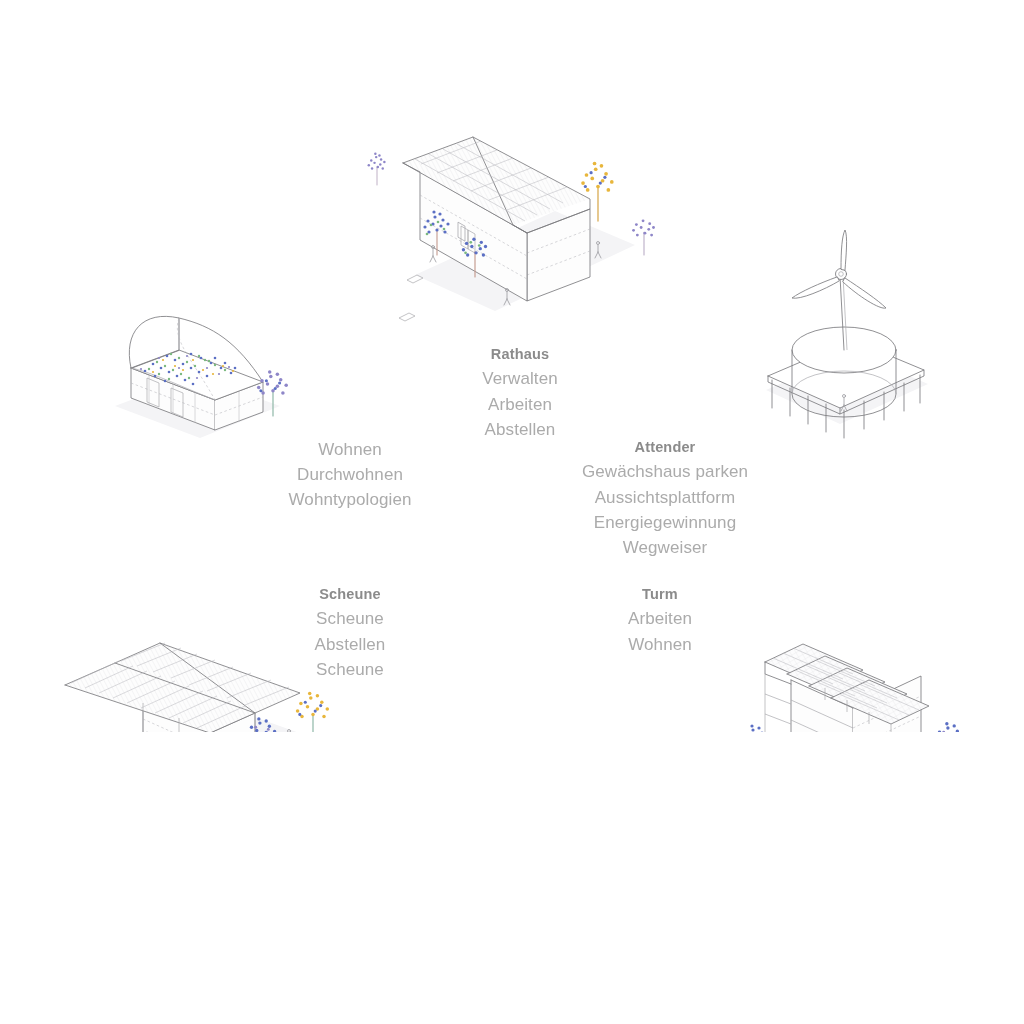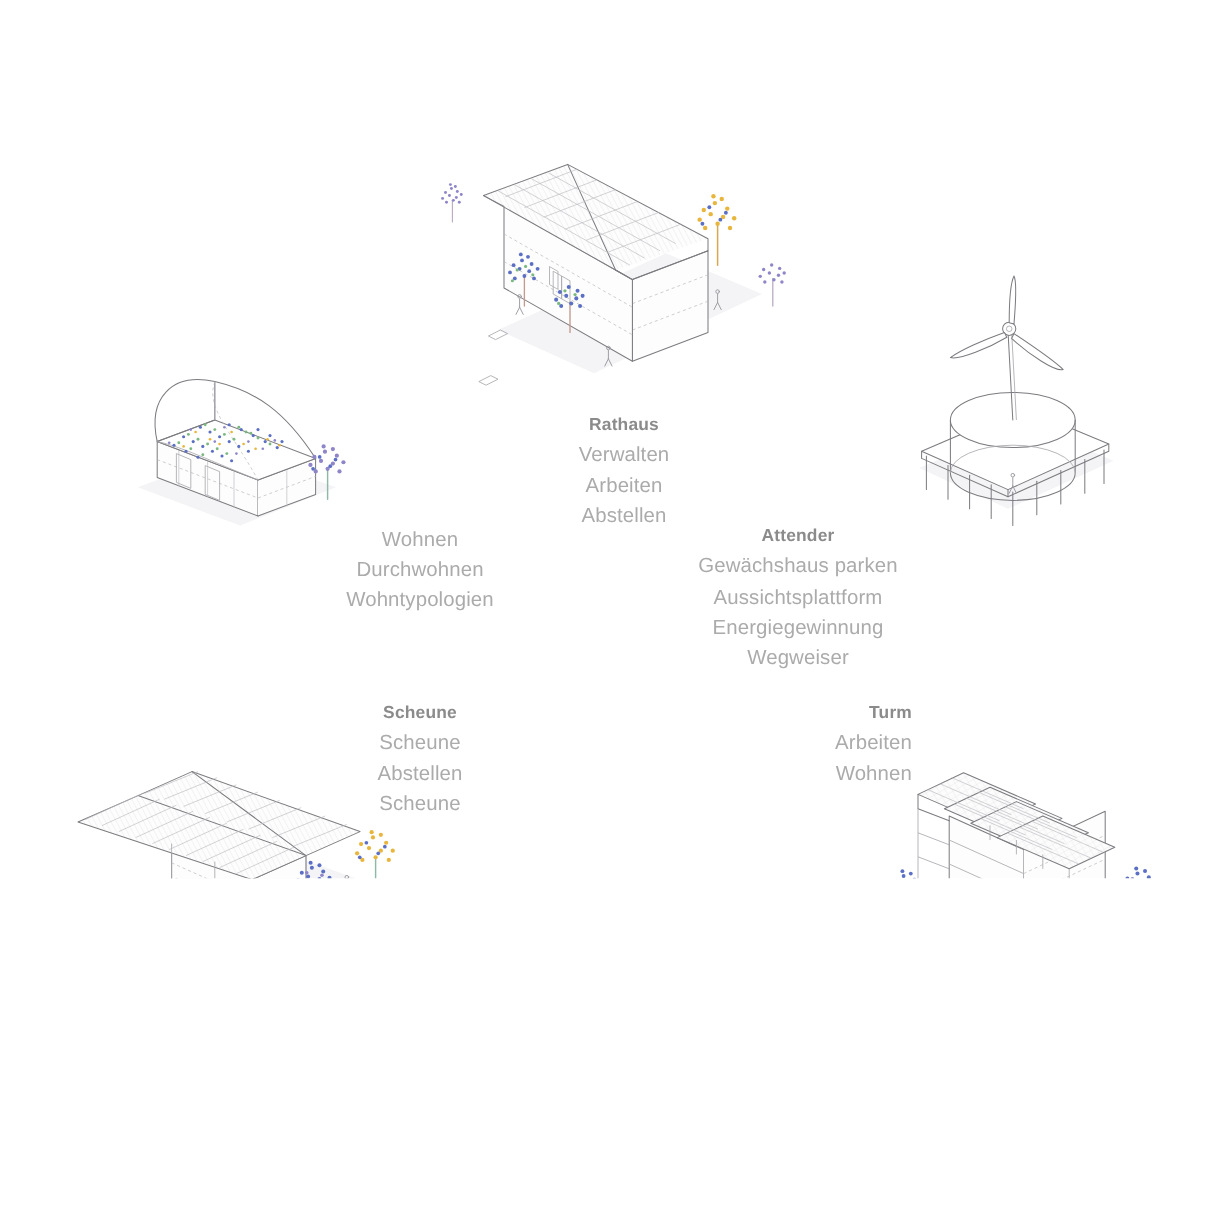--- a/index.html
+++ b/index.html
@@ -660,21 +660,21 @@
           <g fill="#8e86c8">
             <circle cx="-6" cy="-36" r="1.4"></circle>
               <circle cx="6" cy="-34" r="1.4"></circle>
               <circle cx="-11" cy="-27" r="1.4"></circle>
           </g>
         </g>
       </g>
     </svg>
   </div>
 
-  <div class="caption" style="left:560px; top:584px; width:200px;text-align:right;">
+  <div class="caption" style="left:560px; top:584px; width:200px;">
     <span class="cap-title">Turm</span>
     <span class="cap-line">Arbeiten</span>
     <span class="cap-line">Wohnen</span>
   </div>
 
   <div class="scene" style="left:365px; top:780px;">
     <svg width="310" height="180" viewBox="0 0 310 180">
       <polygon class="shadow" points="30,132 125,172 265,104 170,70"></polygon>
 
       <polygon class="fc-face" points="192,96 240,72 240,128 192,152"></polygon>

